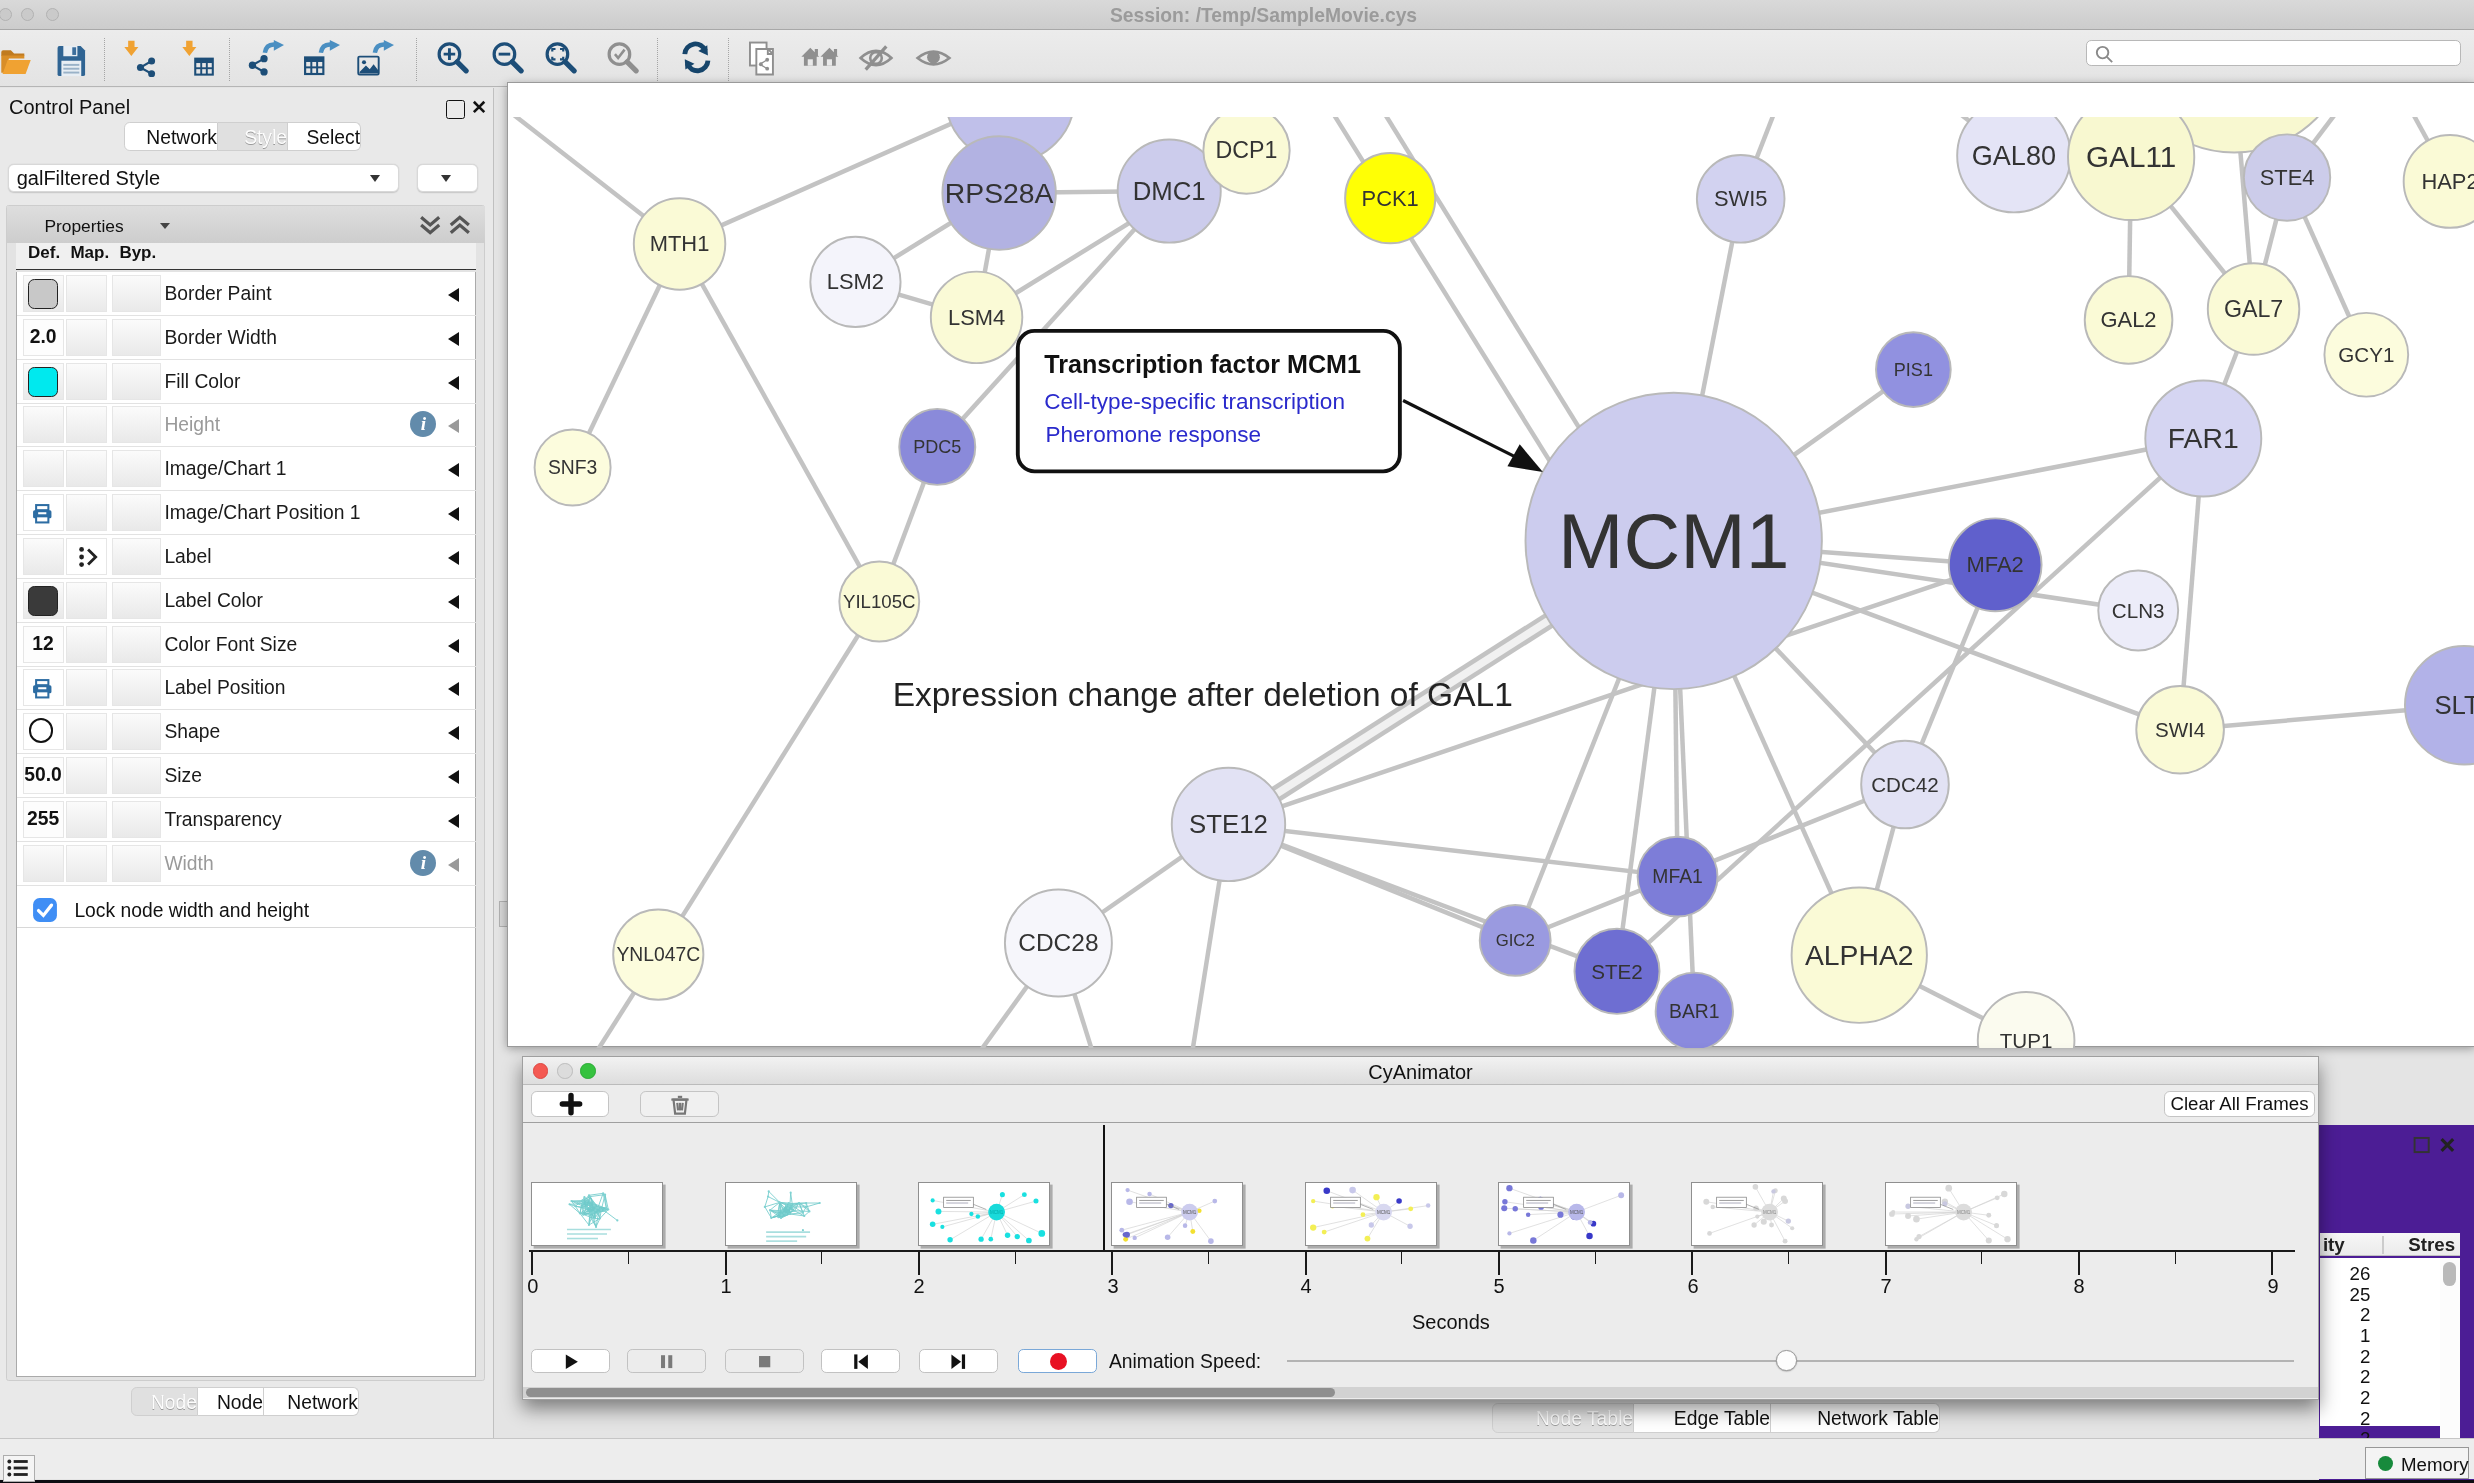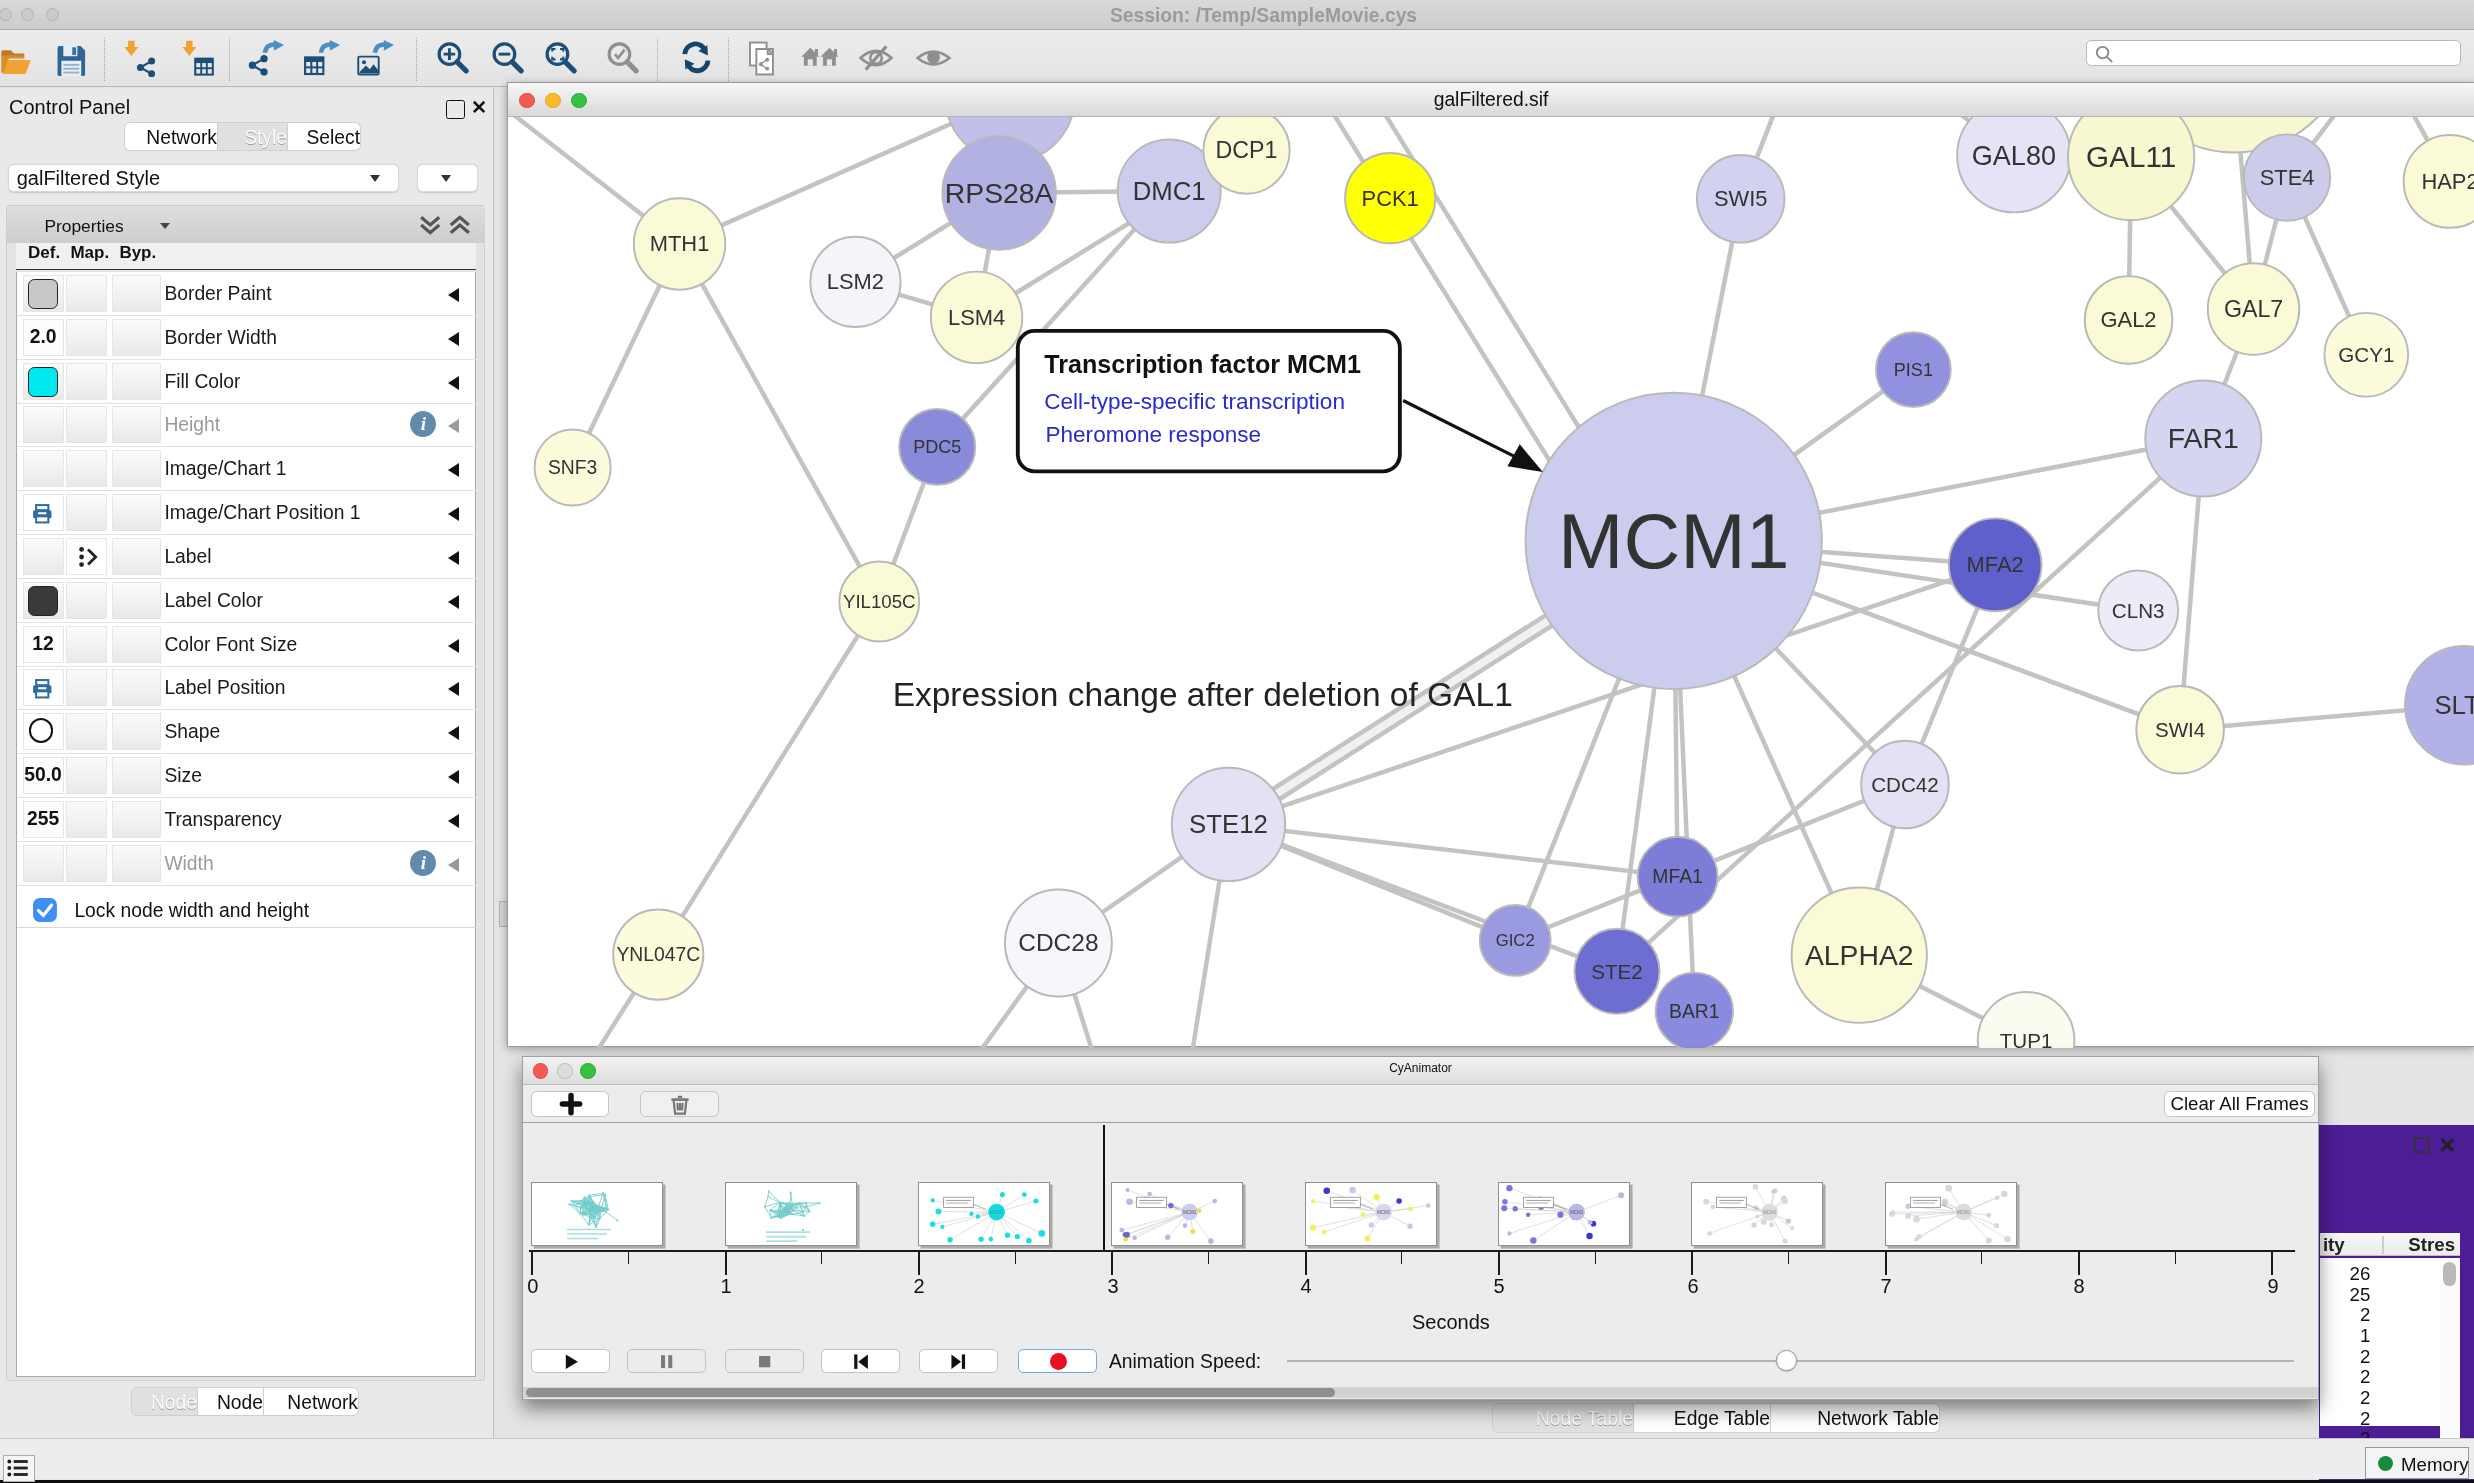--- a/index.html
+++ b/index.html
@@ -104,21 +104,21 @@
 
 
 #tabletabs { position:absolute; left:1492px; top:1403px; }
 #tabletabs .tab { height:30px; line-height:30px; font-size:19.3px; }
 
 
 #cya { position:absolute; left:522px; top:1056px; width:1797px; height:344px;
   background:#ececec; border:0.6px solid #9f9f9f; box-shadow:0 9px 18px rgba(0,0,0,0.45); }
 #cyatitle { position:absolute; left:0; top:0; width:100%; height:28px;
   background:linear-gradient(#f2f2f2,#dddddd); border-bottom:0.6px solid #bbb; }
-#cyatitle .t { position:absolute; left:0; right:0; top:3.9px; text-align:center; font-size:12px; color:#111; }
+#cyatitle .t { position:absolute; left:0; right:0; top:3.9px; text-align:center; font-size:20px; color:#111; }
 #cyatools { position:absolute; left:0; top:29px; width:100%; height:37px; background:#ececec;
   border-bottom:1.3px solid #9f9f9f; }
 .cyabtn { position:absolute; top:4.5px; height:26px; background:#fff; border:0.6px solid #c4c4c4;
   border-radius:5.8px; }
 #cyatimeline { position:absolute; left:0; top:68px; width:100%; height:209px; background:#ececec; }
 .thumb { position:absolute; width:132px; height:64px; background:#fff;
   border:1.3px solid #8f8f8f; box-shadow:2.6px 2.6px 0 rgba(120,120,120,0.55); }
 .thumb svg { position:absolute; left:0; top:0; }
 #axis { position:absolute; left:6.4px; top:125px; width:1766px; height:1.9px; background:#1a1a1a; }
 .tickM { position:absolute; top:127px; width:1.9px; height:23px; background:#1a1a1a; }
@@ -456,26 +456,20 @@
 
     <div class="tabgroup cpbottomtabs">
       <div class="tab first sel" style="width:67px;">Node</div>
       <div class="tab" style="width:66px;">Node</div>
       <div class="tab last" style="width:95px;">Network</div>
     </div>
   </div>
 
   <div class="abs" style="left:499px;top:901px;width:9px;height:26px;background:#d6d6d6;border:0.6px solid #b0b0b0;"></div>
   <div id="netwin">
-    <div id="nettitle">
-      <div class="light" style="left:11px; background:#f45952; border:0.6px solid #dd4742;"></div>
-      <div class="light" style="left:37px; background:#f8b92a; border:0.6px solid #e0a522;"></div>
-      <div class="light" style="left:63px; background:#36c23f; border:0.6px solid #2bab36;"></div>
-      <div class="t">galFiltered.sif</div>
-    </div>
     <svg id="netsvg" width="1968" height="931" viewBox="786 180 3054 1445">
         <line x1="2595" y1="838" x2="1904" y2="1278" stroke="#f1f1f1" stroke-width="18"></line>
         <line x1="786" y1="170" x2="1052" y2="377" stroke="#c3c3c3" stroke-width="7"></line>
         <line x1="1565" y1="150" x2="1052" y2="377" stroke="#c3c3c3" stroke-width="7"></line>
         <line x1="886" y1="724" x2="1052" y2="377" stroke="#c3c3c3" stroke-width="7"></line>
         <line x1="1052" y1="377" x2="1362" y2="932" stroke="#c3c3c3" stroke-width="7"></line>
         <line x1="1362" y1="932" x2="1019" y2="1480" stroke="#c3c3c3" stroke-width="7"></line>
         <line x1="1019" y1="1480" x2="925" y2="1628" stroke="#c3c3c3" stroke-width="7"></line>
         <line x1="1548" y1="298" x2="1325" y2="436" stroke="#c3c3c3" stroke-width="7"></line>
         <line x1="1548" y1="298" x2="1513" y2="491" stroke="#c3c3c3" stroke-width="7"></line>

